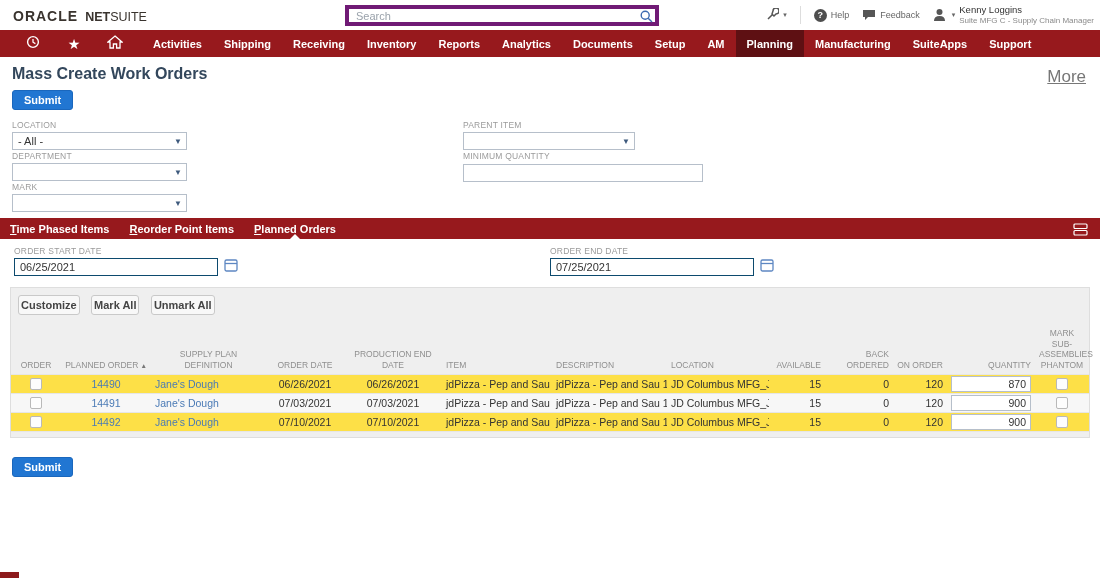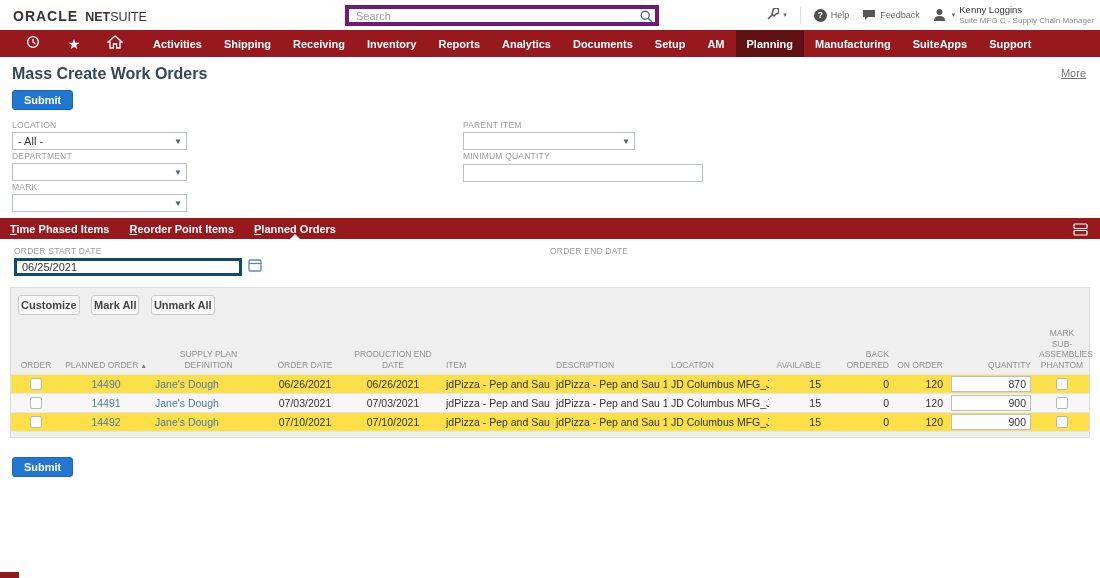--- a/index.html
+++ b/index.html
@@ -34,21 +34,21 @@
   .nav-icons .ic { width:26px; text-align:center; cursor:pointer; }
   .nav-star { font-size:14px; color:#fff; }
   .nav-items { display:flex; align-items:stretch; }
   .nav-item { display:flex; align-items:center; padding:0 11px; font-size:11px; font-weight:bold;
               color:#fff; text-decoration:none; cursor:pointer; white-space:nowrap; }
   .nav-item.active { background:#5e1013; }
 
   
   .title-row { position:relative; padding:8px 12px 0 12px; }
   .page-title { font-size:16px; font-weight:bold; color:#33475c; }
-  .more-link { position:absolute; right:14px; top:10px; font-size:11px; color:#777; cursor:pointer;text-decoration:underline; }
+  .more-link { position:absolute; right:14px; top:10px; font-size:17px; color:#777; cursor:pointer;text-decoration:underline; }
   .btn-blue { display:inline-block; margin:7px 0 0 12px; padding:3px 11px; background:#2176d2;
               border:1px solid #1a67bd; border-radius:3px; color:#fff; font-size:11px; font-weight:bold;
               font-family:inherit; cursor:pointer; }
 
   
   .filters { position:relative; height:94px; margin-top:10px; }
   .fld { position:absolute; }
   .fld label { display:block; font-size:8.5px; color:#9b9b9b; letter-spacing:.2px; margin-bottom:2px; }
   .selectbox { position:relative; height:18px; background:#fff; border:1px solid #b6bfca; cursor:pointer; }
   .selectbox .val { display:block; font-size:11px; color:#333; padding:2px 18px 0 5px;
@@ -70,21 +70,21 @@
   .tab.active::after { content:""; position:absolute; left:50%; bottom:0; margin-left:-5px;
                        border-left:5px solid transparent; border-right:5px solid transparent;
                        border-bottom:5px solid #fff; }
   .tab-tools { position:absolute; right:12px; top:4px; cursor:pointer; }
 
   
   .dates { position:relative; height:44px; }
   .d-start { left:14px; top:7px; width:260px; }
   .d-end   { left:550px; top:7px; width:260px; }
   .date-wrap { display:flex; align-items:center; gap:6px; }
-  .date-wrap input { width:228px; height:18px; border:3px solid #0c4a6e; font-size:11px; color:#333;
+  .date-wrap input { width:204px; height:18px; border:1px solid #0c4a6e; font-size:11px; color:#333;
                      padding:0 5px; font-family:inherit; }
 
   
   .panel { margin:4px 10px 0 10px; background:#efefef; border:1px solid #dedede; padding-bottom:5px; }
   .panel-btns { padding:7px 0 1px 7px; }
   .btn-gray { display:inline-block; margin-right:7px; padding:3px 2px; background:#f8f8f8;
               border:1px solid #c9c9c9; border-radius:3px; font-size:11px; font-weight:bold; color:#444;
               font-family:inherit; cursor:pointer; }
   table.grid { width:100%; border-collapse:collapse; table-layout:fixed; margin-top:10px; }
   .grid th { font-size:8.5px; font-weight:normal; color:#8f8f8f; vertical-align:bottom;
@@ -260,20 +260,29 @@
         <span>
           <svg width="14" height="14" viewBox="0 0 14 14">
               <rect x="1" y="2" width="12" height="11" rx="1.5" fill="none" stroke="#5d87c2" stroke-width="1.3"></rect>
               <line x1="1" y1="5.5" x2="13" y2="5.5" stroke="#5d87c2" stroke-width="1.3"></line>
             </svg>
         </span>
       </div>
     </div>
     <div class="fld d-end">
       <label>ORDER END DATE</label>
+      <div class="date-wrap">
+        <input type="text" value="07/25/2021" style="">
+        <span>
+          <svg width="14" height="14" viewBox="0 0 14 14">
+              <rect x="1" y="2" width="12" height="11" rx="1.5" fill="none" stroke="#5d87c2" stroke-width="1.3"></rect>
+              <line x1="1" y1="5.5" x2="13" y2="5.5" stroke="#5d87c2" stroke-width="1.3"></line>
+            </svg>
+        </span>
+      </div>
     </div>
   </div>
 
   
   <div class="panel">
     <div class="panel-btns">
       <button class="btn-gray">Customize</button>
       <button class="btn-gray">Mark All</button>
       <button class="btn-gray">Unmark All</button>
     </div>

